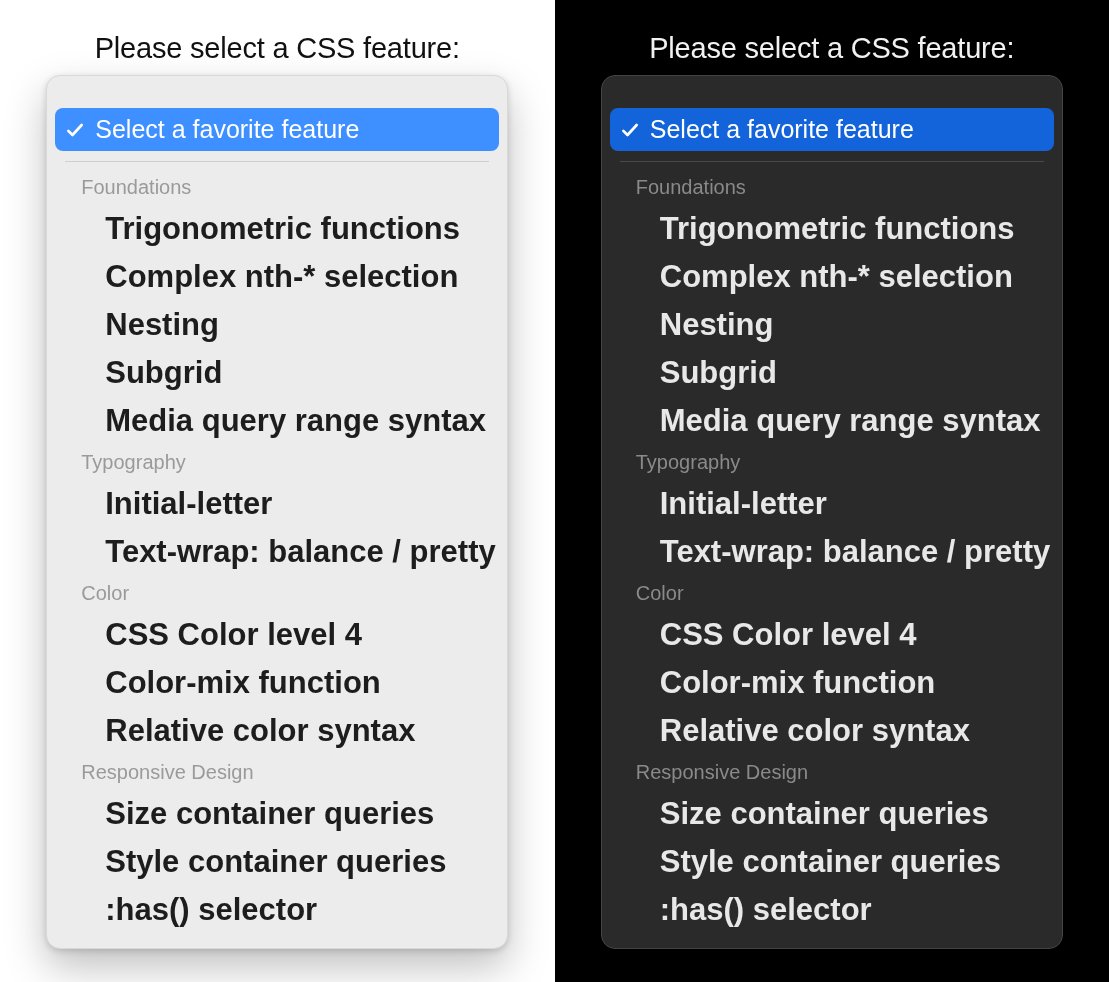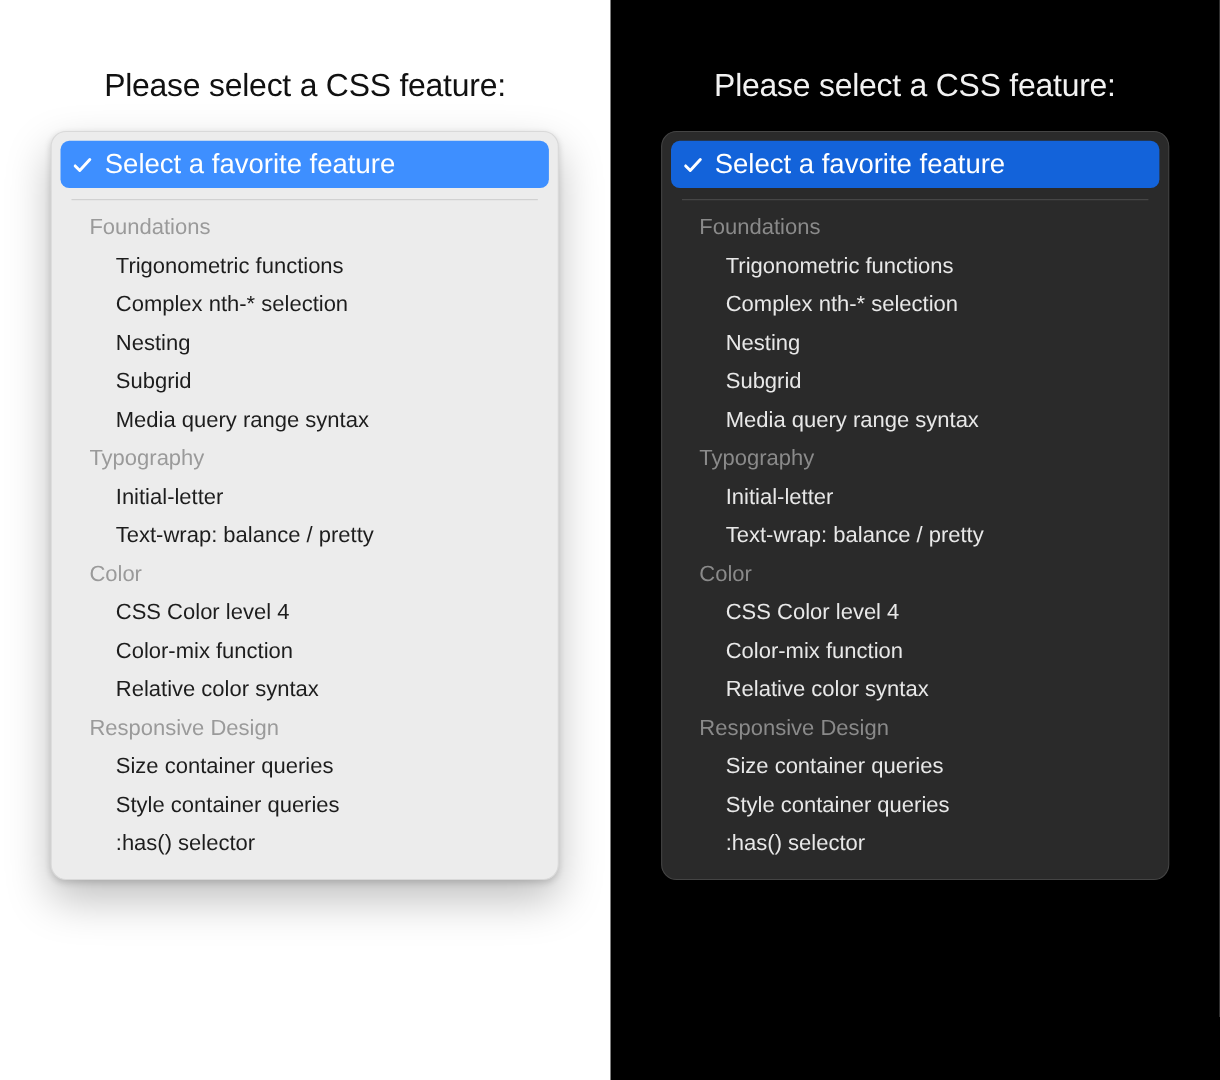--- a/index.html
+++ b/index.html
@@ -8,22 +8,21 @@
       display: flex;
       width: 1109px;
       height: 982px;
       overflow: hidden;
     }
     .pane {
       flex: 1;
       display: flex;
       flex-direction: column;
       align-items: center;
-      padding-top: 62px;
-      gap: 14px;
+      padding-top: 32px;
     }
     .pane.light { background: #ffffff; }
     .pane.dark  { background: #000000; }
     .prompt {
       font-size: 29px;
       font-weight: 400;
       margin-bottom: 10px;
       letter-spacing: -0.2px;
     }
     .pane.light .prompt { color: #111; }
@@ -44,20 +43,21 @@
     }
     .selected-row {
       display: flex;
       align-items: center;
       gap: 10px;
       padding: 7px 14px 7px 10px;
       border-radius: 8px;
       font-size: 25px;
       font-weight: 400;
       color: #ffffff;
+      margin-top: 24px;
     }
     .pane.light .selected-row { background: #3e8fff; }
     .pane.dark  .selected-row { background: #1363da; }
     .check-icon {
       width: 20px;
       height: 20px;
       flex-shrink: 0;
     }
     .check-icon svg { width: 100%; height: 100%; display: block; }
     .divider {
@@ -67,22 +67,22 @@
     .pane.light .divider { background: #cfcfcf; }
     .pane.dark  .divider { background: #4a4a4a; }
     .group-header {
       font-size: 20px;
       font-weight: 400;
       padding: 6px 0 6px 26px;
     }
     .pane.light .group-header { color: #9a9a9a; }
     .pane.dark  .group-header { color: #8a8a8a; }
     .option-item {
-      font-size: 20px;
-      font-weight: 400;
+      font-size: 31px;
+      font-weight: 700;
       padding: 6px 0 6px 50px;
       cursor: default;
       border-radius: 6px;
     }
     .pane.light .option-item { color: #1d1d1d; }
     .pane.dark  .option-item { color: #e8e8e8; }
   </style>
 </head>
 <body>
 

